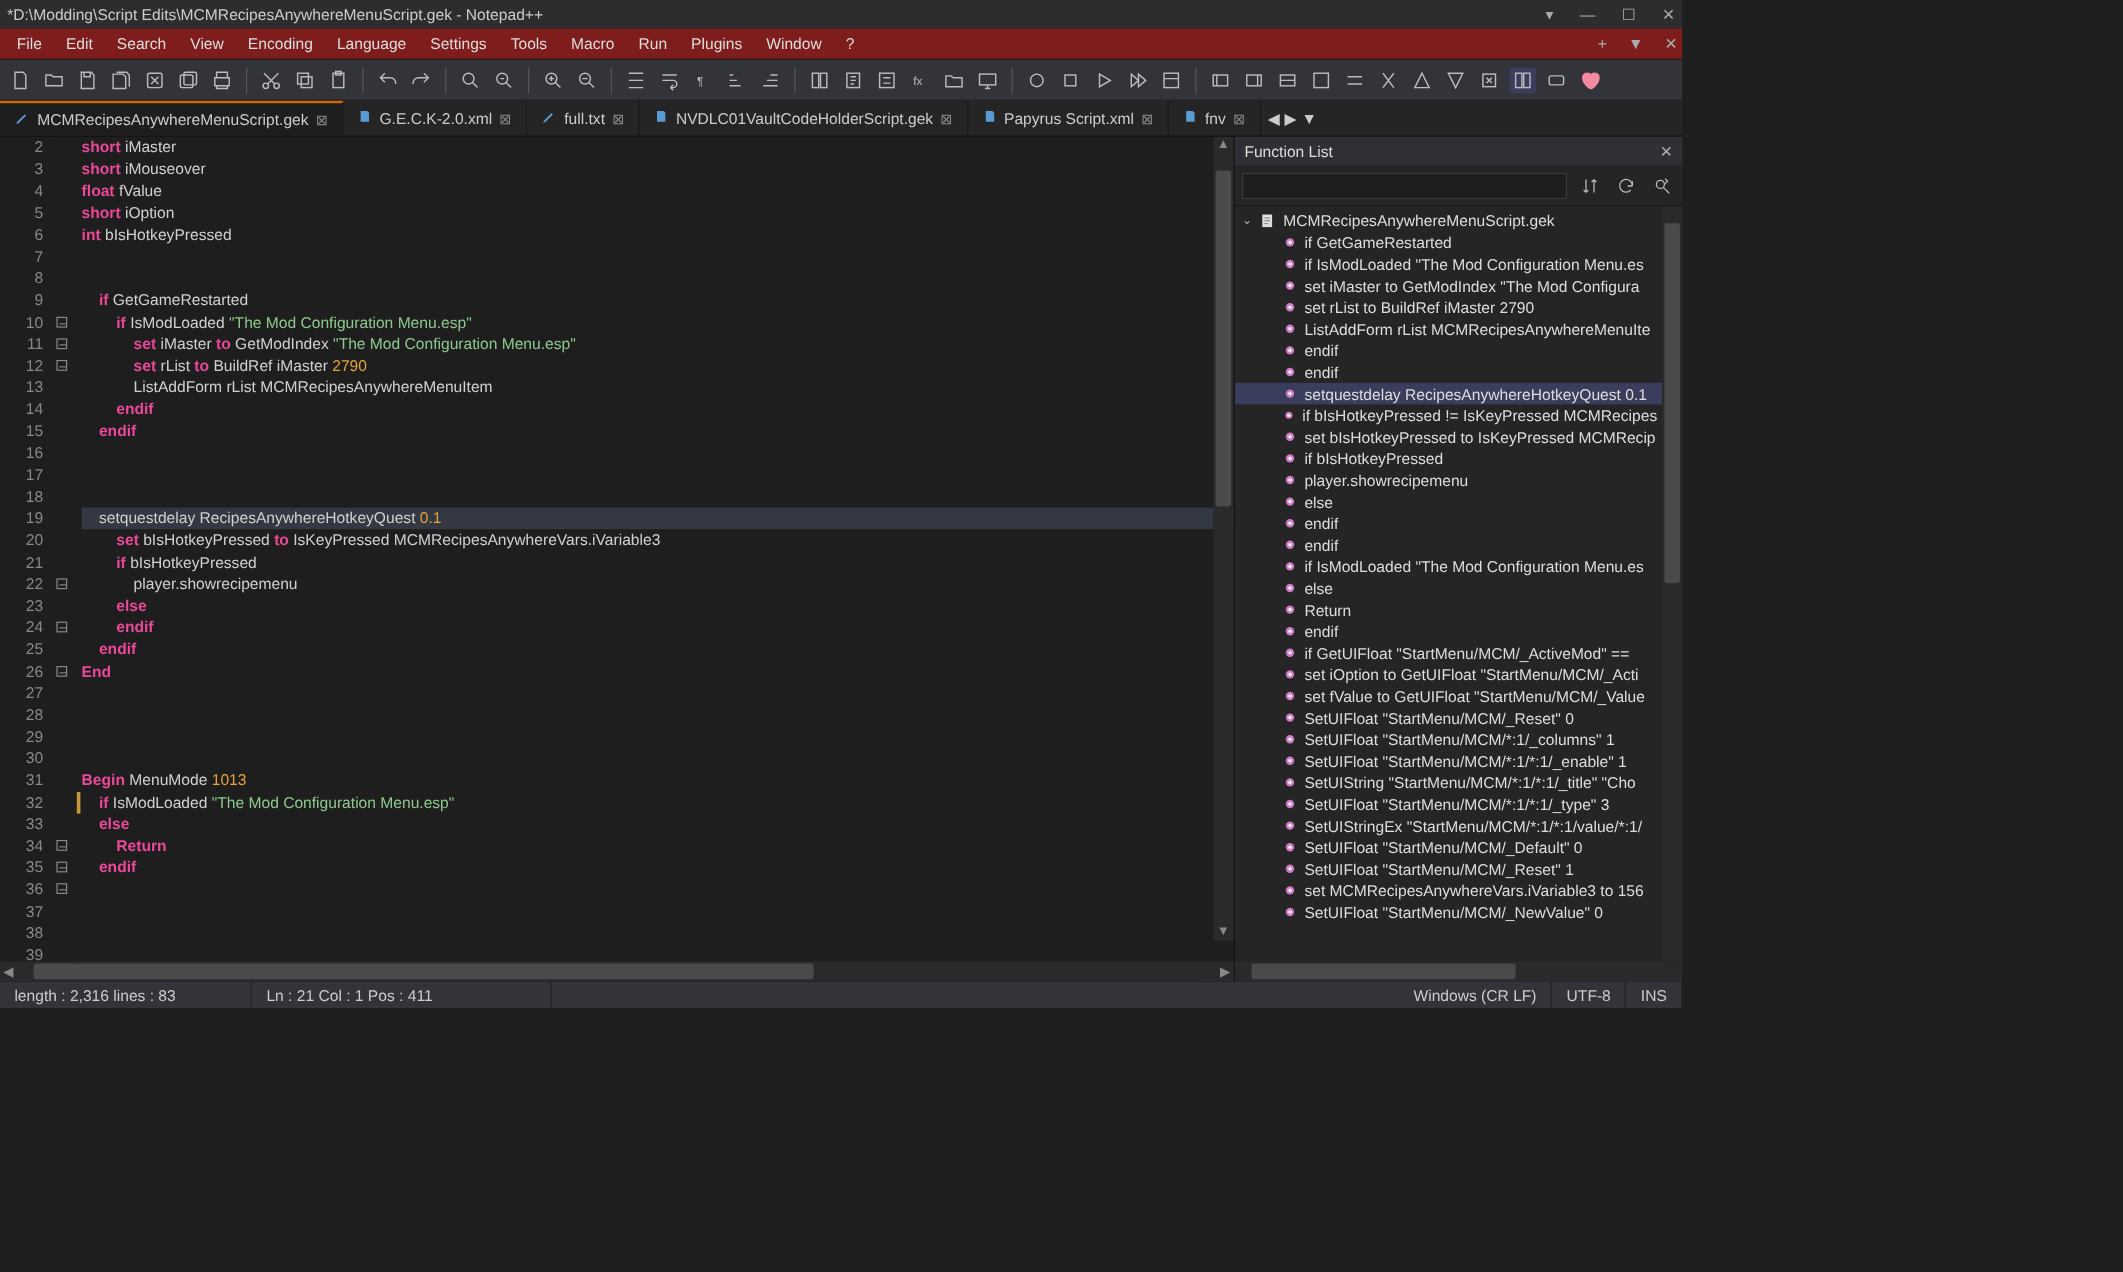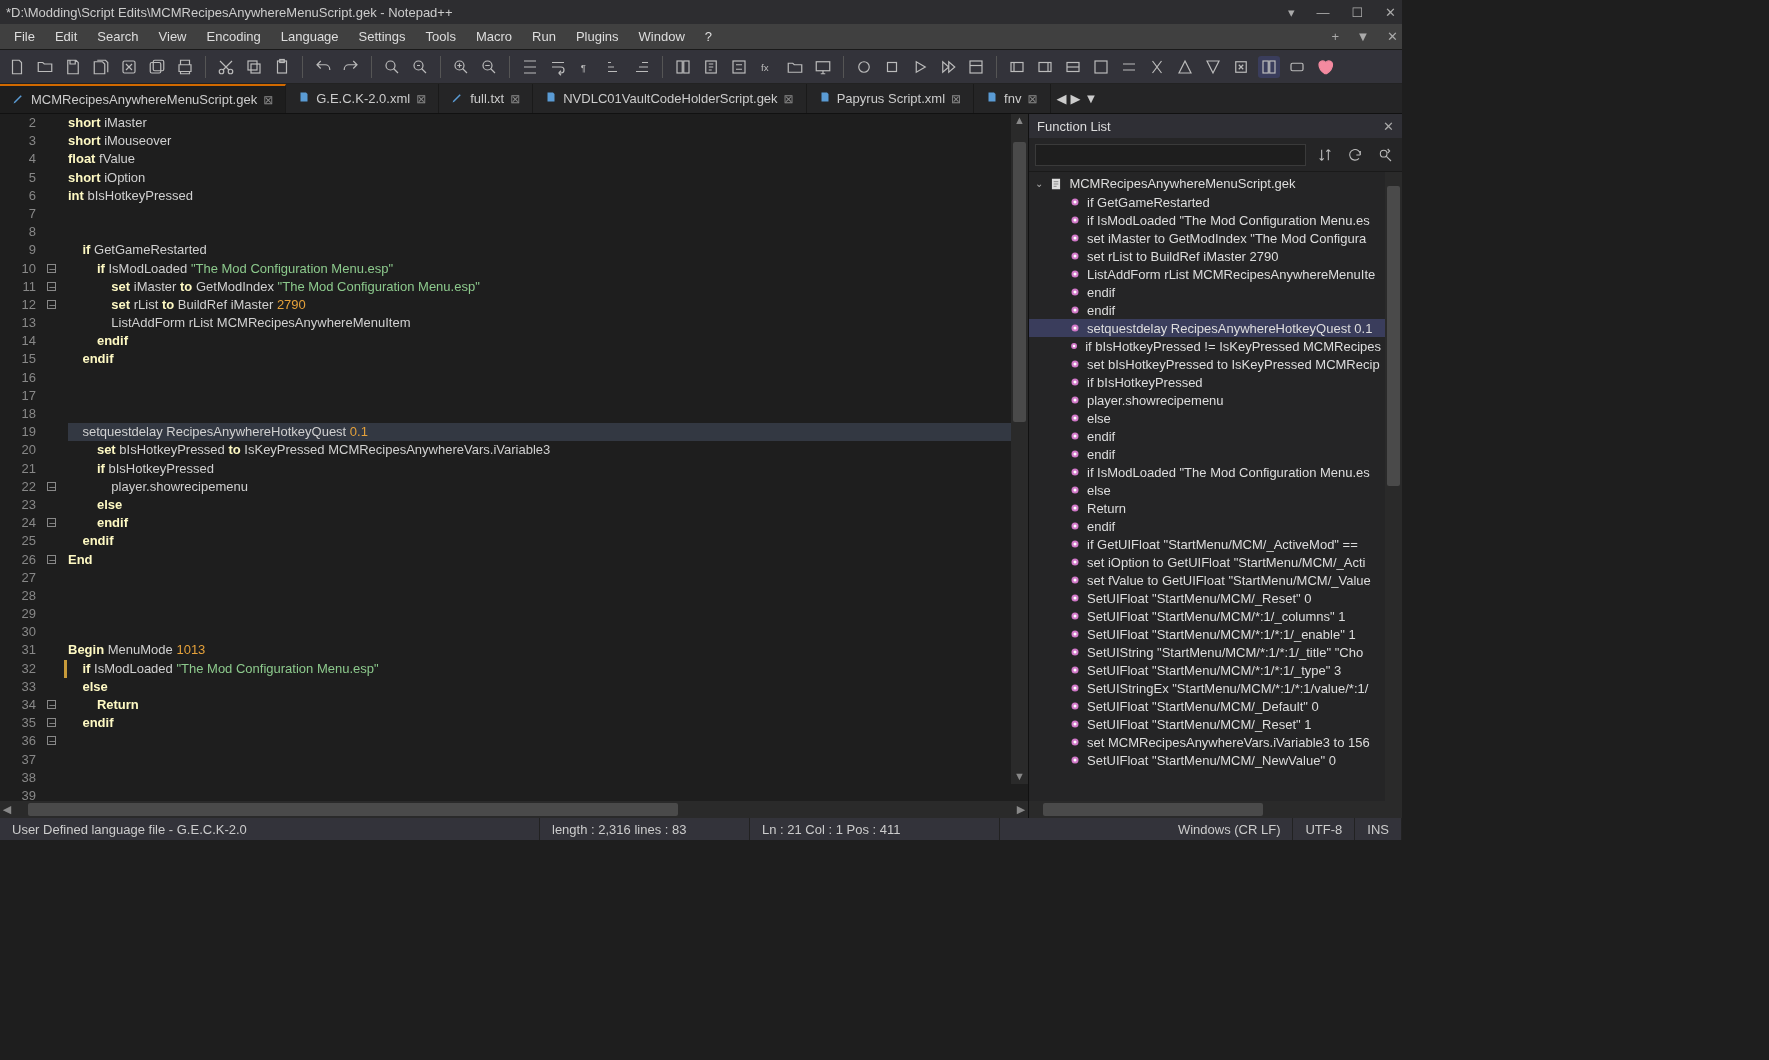--- a/index.html
+++ b/index.html
@@ -1,21 +1,21 @@
 <!DOCTYPE html>
 <html><head>
 <meta charset="utf-8">
 <style>
 * { margin: 0; padding: 0; box-sizing: border-box; font-family: "Segoe UI", Tahoma, sans-serif; font-size: 13px; }
 body { background: #1e1e1e; color: #ccc; width: 1402px; height: 840px; overflow: hidden; display: flex; flex-direction: column; }
 .titlebar { height: 24px; background: #2d2d30; display: flex; align-items: center; padding: 0 6px; color: #ccc; font-size: 12px; }
 .titlebar .title { flex: 1; }
 .titlebar .winbtns { display: flex; gap: 22px; color: #aaa; }
 .titlebar .winbtns span { cursor: default; }
-.menubar { height: 26px; background: #404040; display: flex; align-items: center; padding: 0 4px; border-bottom: 1px solid #1a1a1a; }
+.menubar { height: 26px; background: #7f1d1d; display: flex; align-items: center; padding: 0 4px; border-bottom: 1px solid #1a1a1a; }
 .menubar .menuitem { padding: 2px 10px; color: #ddd; cursor: default; }
 .menubar .spacer { flex: 1; }
 .menubar .right span { color:#aaa; margin-left: 14px; }
 .toolbar { height: 34px; background: #33333a; display: flex; align-items: center; padding: 0 6px; gap: 6px; border-bottom: 1px solid #222; }
 .toolbar svg { width: 18px; height: 18px; fill: none; stroke: #bbb; stroke-width: 1.6; }
 .toolbar .sep { width: 1px; height: 22px; background: #555; margin: 0 3px; }
 .toolbar .ico { display:flex; align-items:center; justify-content:center; width:22px; height:22px; border-radius:3px; }
 .toolbar .ico.active { background:#3a3d5c; }
 .toolbar .heart svg { fill:#f48aa0; stroke:#f48aa0; }
 .tabs-row { display: flex; align-items:center; background: #252526; height: 30px; border-bottom: 1px solid #111; }
@@ -31,21 +31,21 @@
 .codearea { display:flex; font-family: Consolas, monospace; font-size:14.5px; line-height: 18.2px; }
 .gutter { width: 42px; text-align:right; color:#888; padding-right:6px; background:#1e1e1e; user-select:none; }
 .gutter div { height:18.2px; }
 .fold { width: 22px; background:#1e1e1e; }
 .fold div { height:18.2px; position:relative; }
 .fold .box { position:absolute; top:4px; left:5px; width:9px; height:9px; border:1px solid #888; background:#1e1e1e; }
 .fold .box::before { content:"−"; position:absolute; left:1px; top:-4px; color:#888; font-size:11px; font-family:monospace; }
 .code { flex:1; position:relative; padding-left:4px; }
 .code .line { height:18.2px; white-space: pre; color:#d0d0d0; }
 .code .line.hl { background:#333842; }
-.kw { color:#fef9c3; font-weight:bold; }
+.kw { color:#ec4899; font-weight:bold; }
 .str { color:#8cc98c; }
 .num { color:#e5a13a; }
 .ident { color:#d0d0d0; }
 .changebar { position:absolute; left:0; top:0; width:3px; }
 .chg { background:#c79a3a; width:3px; position:absolute; }
 .hscroll { height:17px; background:#2a2a2a; display:flex; align-items:center; }
 .hscroll .track { flex:1; height:13px; background:#2a2a2a; position:relative; margin:0 14px; }
 .hscroll .thumb { position:absolute; left:0; width:650px; height:13px; background:#4a4a4a; border-radius:2px; }
 .hscroll .arrow { width:14px; text-align:center; color:#888; font-size:11px; }
 .vscroll { width:17px; background:#2a2a2a; position:absolute; right:0; top:0; bottom:17px; display:flex; flex-direction:column; }
@@ -835,20 +835,19 @@
           <div class="thumb"></div>
         </div>
     </div>
     <div class="func-hscroll">
         <div class="thumb"></div>
       </div>
   </div>
 </div>
 
 <div class="statusbar">
-  <div class="cell" style="min-width:540px">User Defined language file - G.E.C.K-2.0</div>
   <div class="cell" style="min-width:210px">length : 2,316    lines : 83</div>
   <div class="cell" style="min-width:250px">Ln : 21    Col : 1    Pos : 411</div>
   <div class="spacer"></div>
   <div class="cell">Windows (CR LF)</div>
   <div class="cell">UTF-8</div>
   <div class="cell">INS</div>
 </div>
 
 </body></html>

